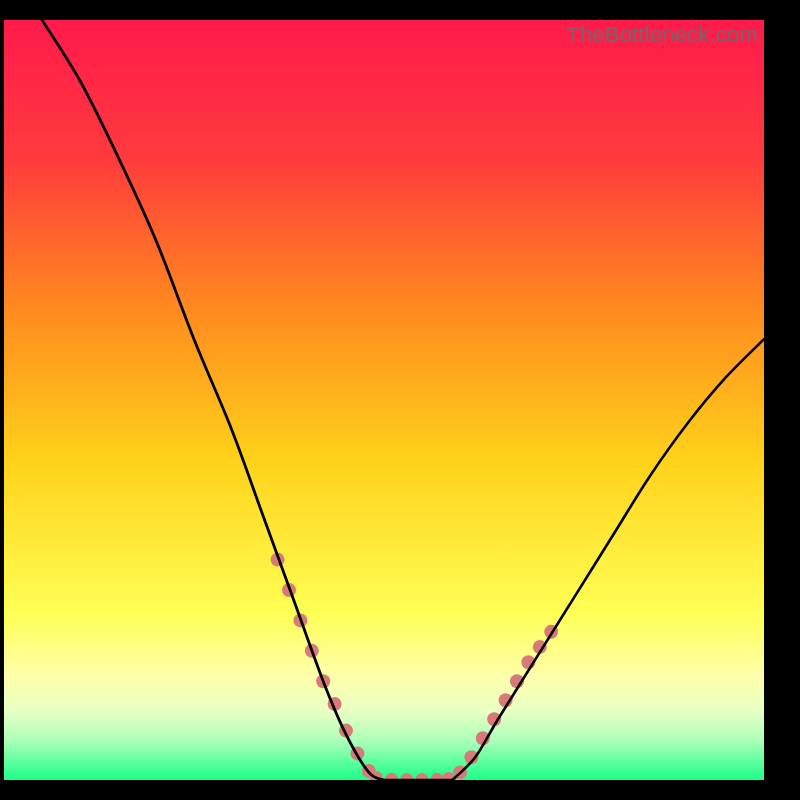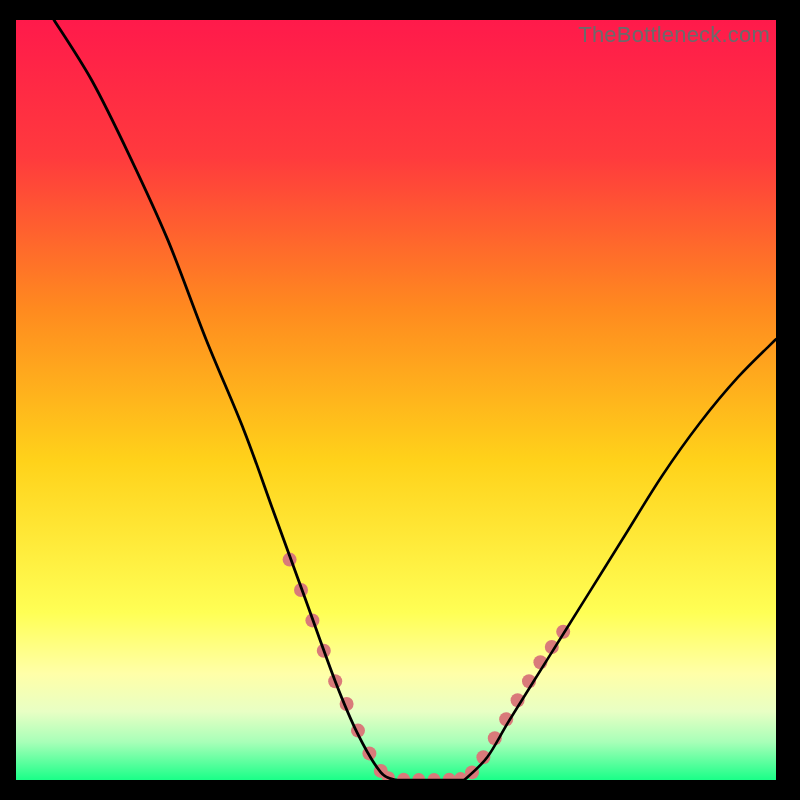--- a/index.html
+++ b/index.html
@@ -6,21 +6,21 @@
     margin: 0;
     padding: 0;
     width: 800px;
     height: 800px;
     background: #000;
     overflow: hidden;
     font-family: Arial, Helvetica, sans-serif;
   }
   .frame {
     position: absolute;
-    left: 16px;
+    left: 4px;
     top: 20px;
     width: 760px;
     height: 604px;
     background: #000;
   }
   .gradient {
     position: absolute;
     left: 0;
     top: 0;
     width: 760px;

